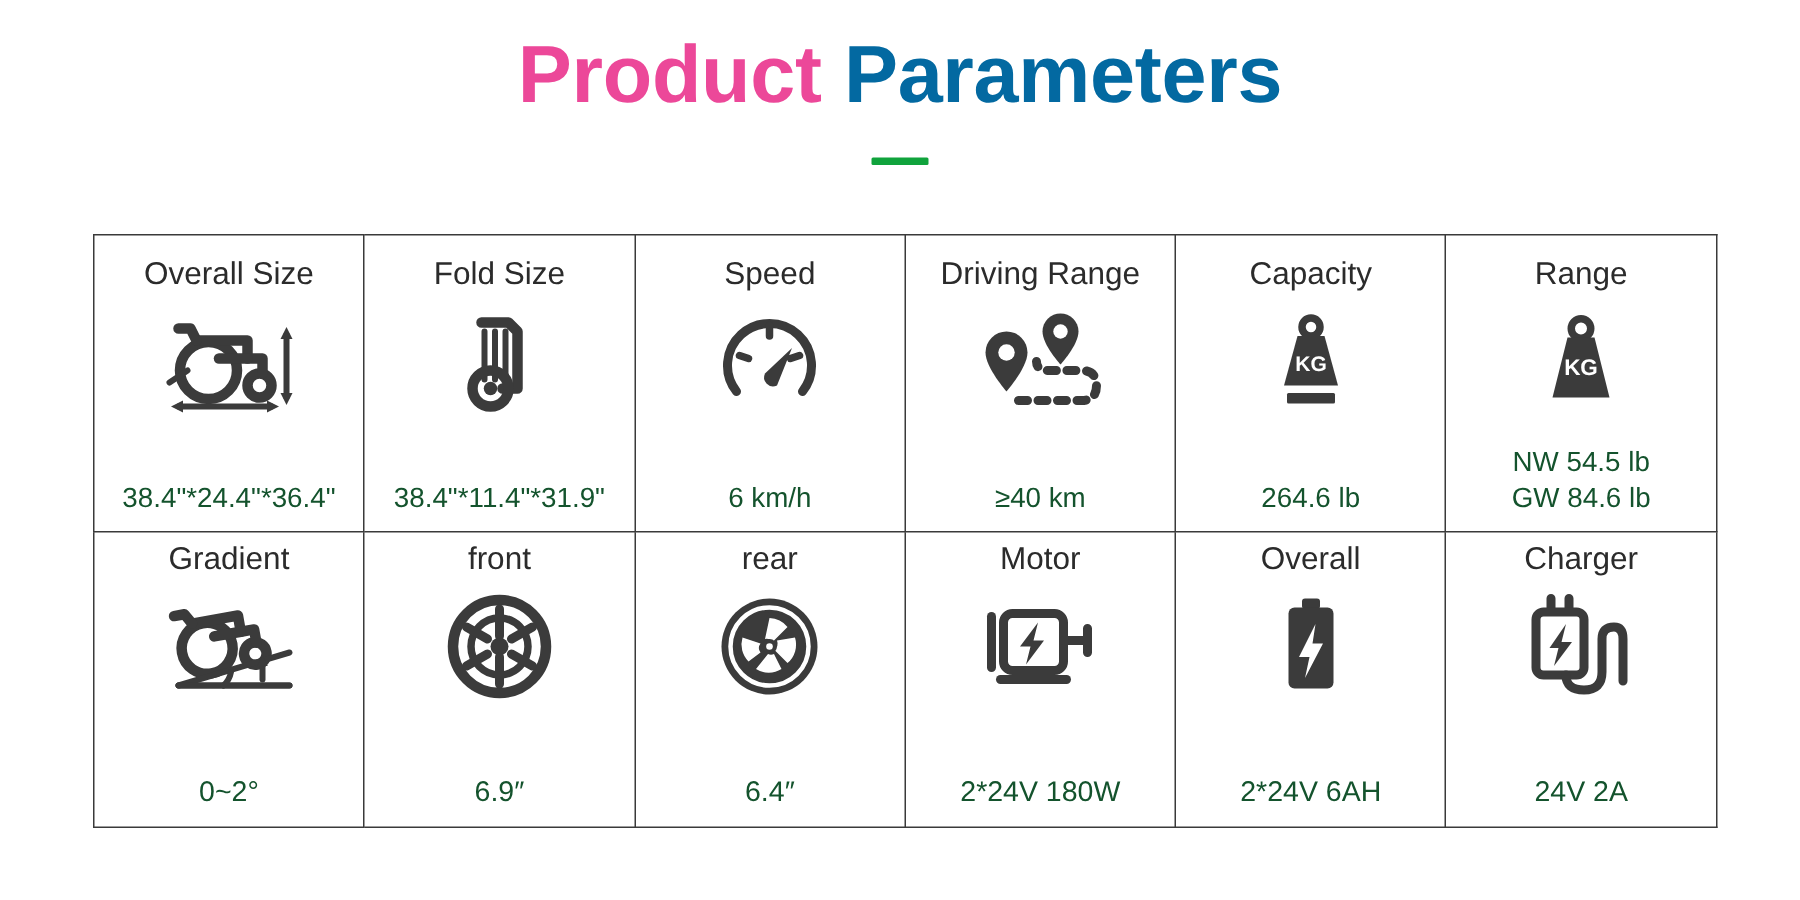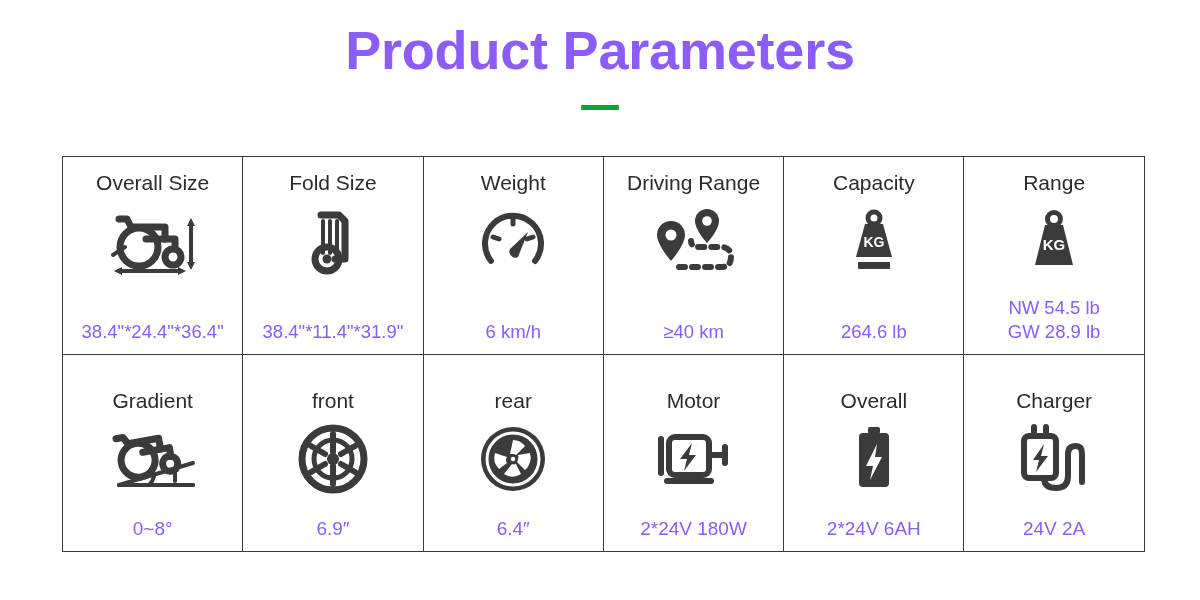--- a/index.html
+++ b/index.html
@@ -23,22 +23,22 @@
     padding-top: 22px;
     text-align: center;
   }
   .page-title {
     font-size: 54px;
     font-weight: bold;
     line-height: 1.06;
     letter-spacing: -0.2px;
     white-space: nowrap;
   }
-  .title-accent { color: #8b5cf6; }
-  .title-rest   { color: #8b5cf6; }
+  .title-accent { color: #ec4899; }
+  .title-rest   { color: #0369a1; }
 
   .title-divider {
     width: 38px;
     height: 5px;
     background: #10a33c;
     margin: 26px auto 0 auto;
     border-radius: 1px;
   }
 
   
@@ -80,26 +80,26 @@
     flex: 0 0 auto;
     margin-top: 10px;
     height: 72px;
     display: flex;
     align-items: center;
     justify-content: center;
   }
   .cell-value {
     margin-top: auto;
     font-size: 18.5px;
-    color: #8b5cf6;
+    color: #14532d;
     text-align: center;
     line-height: 1.28;
     white-space: nowrap;
   }
-  .row2 .cell { padding-top: 34px; }
+  .row2 .cell { padding-top: 6px; }
   .row2 .cell-value { font-size: 19px; }
 
   
   svg { display: block; }
   .st { fill: none; stroke: #3b3b3b; stroke-width: 7; stroke-linecap: round; stroke-linejoin: round; }
   .stthin { fill: none; stroke: #3b3b3b; stroke-width: 4; stroke-linecap: round; stroke-linejoin: round; }
   .fl { fill: #3b3b3b; }
 </style>
 </head>
 <body>
@@ -148,21 +148,21 @@
             <circle class="st" cx="26" cy="54" r="12"></circle>
             <circle class="fl" cx="26" cy="54" r="4.5"></circle>
           </svg>
         </div>
         <div class="cell-value">38.4"*11.4"*31.9"</div>
       </div>
     </td>
 
     <td>
       <div class="cell">
-        <div class="cell-label">Weight</div>
+        <div class="cell-label">Speed</div>
         <div class="cell-icon">
           <svg width="72" height="72" viewBox="0 0 72 72">
             <path class="st" style="stroke-width:6" d="M14 56 A28 28 0 1 1 58 56"></path>
             <path class="st" style="stroke-width:5" d="M36 12 L36 19 M16 32 L22 34 M56 32 L50 34"></path>
             <path class="fl" d="M51 27 L33 44 a6 6 0 0 0 8 8 z"></path>
           </svg>
         </div>
         <div class="cell-value">6 km/h</div>
       </div>
     </td>
@@ -203,21 +203,21 @@
         <div class="cell-label">Range</div>
         <div class="cell-icon">
           <svg width="72" height="72" viewBox="0 0 72 72">
             <circle class="st" style="stroke-width:5" cx="36" cy="14" r="6.5"></circle>
             <path class="fl" d="M27 20 L45 20 L55 60 L17 60 z"></path>
             <text x="36" y="45" text-anchor="middle" fill="#ffffff" font-family="Liberation Sans, sans-serif" font-size="15" font-weight="bold">KG</text>
           </svg>
         </div>
         <div class="cell-value">
           <div>NW 54.5 lb</div>
-          <div>GW 28.9 lb</div>
+          <div>GW 84.6 lb</div>
         </div>
       </div>
     </td>
   </tr>
 
   <tr class="row2">
 
     <td>
       <div class="cell">
         <div class="cell-label">Gradient</div>
@@ -231,21 +231,21 @@
               <path class="st" d="M39 29 L57 29"></path>
             </g>
             <path class="stthin" d="M14 62 L88 62 L88 62 Z"></path>
             <path class="stthin" d="M14 62 L88 40"></path>
             <path class="stthin" d="M14 62 L88 62"></path>
             <path class="stthin" d="M44 62 a16 16 0 0 0 5 -9"></path>
             <path class="stthin" d="M70 58 L70 46"></path>
             <path class="fl" d="M70 42 l3.5 7 l-7 0 z"></path>
           </svg>
         </div>
-        <div class="cell-value">0~8°</div>
+        <div class="cell-value">0~2°</div>
       </div>
     </td>
 
     <td>
       <div class="cell">
         <div class="cell-label">front</div>
         <div class="cell-icon">
           <svg width="70" height="70" viewBox="0 0 70 70">
             <circle cx="35" cy="35" r="31" fill="none" stroke="#3b3b3b" stroke-width="7"></circle>
             <circle cx="35" cy="35" r="19" fill="none" stroke="#3b3b3b" stroke-width="5"></circle>

